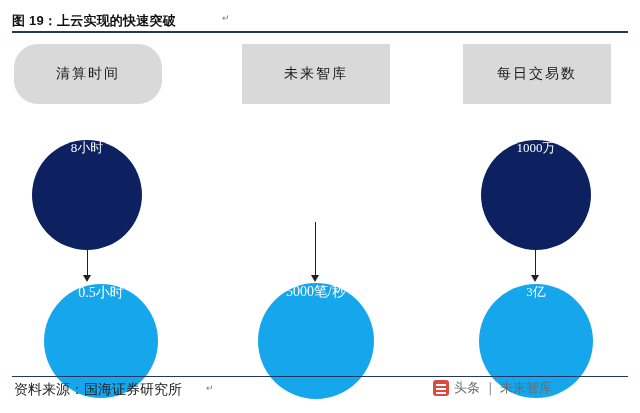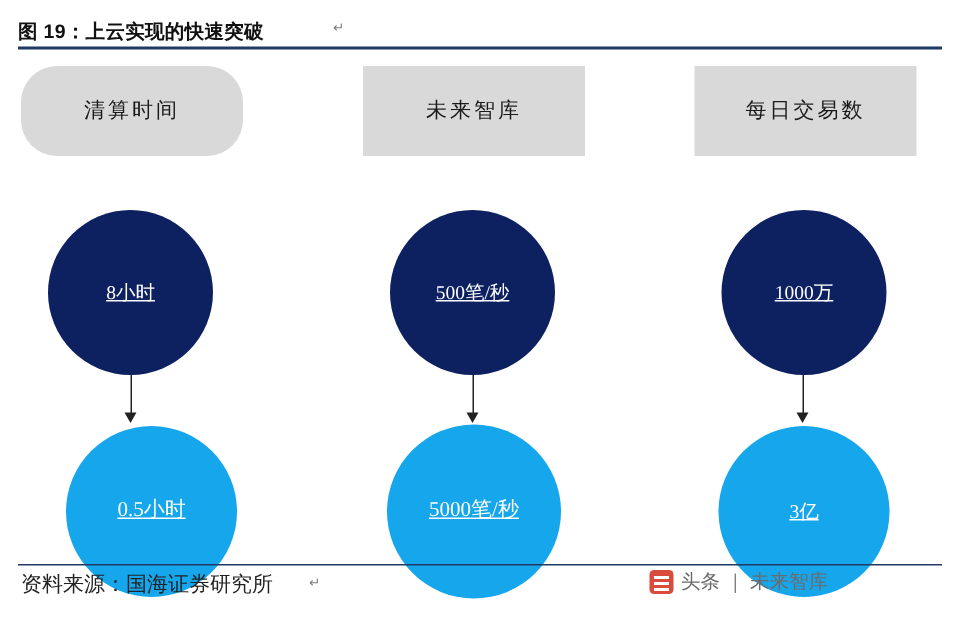--- a/index.html
+++ b/index.html
@@ -109,27 +109,25 @@
     border-left: 4px solid transparent;
     border-right: 4px solid transparent;
     border-top: 7px solid #222222;
   }
 
   
   .circle {
     position: absolute;
     border-radius: 50%;
     display: flex;
-    align-items: center;
     justify-content: center;
     text-align: center;
     color: #ffffff;
     font-family: "Liberation Serif", serif;
     line-height: 1.25;
-    text-decoration: underline;
   }
   .circle.dark  { background: #0d2060; }
   .circle.light { background: #16a6ec; }
 
   
   .watermark {
     position: absolute;
     right: 12px;
     bottom: 16px;
     display: flex;
@@ -179,23 +177,20 @@
   </div>
   <div class="circle light" style="left:44px; top:284px; width:114px; height:114px; font-size:14px;">
     <span>0.5小时</span>
   </div>
 
   <div class="head-box" style="left:242px; top:44px; width:148px; height:60px;">
     <span class="head-label">未来智库</span>
   </div>
   <div class="arrow-line" style="left:315px; top:222px; height:55px;"></div>
   <div class="arrow-head" style="left:311px; top:275px;"></div>
-  <div class="circle dark" style="left:260px; top:140px; width:110px; height:110px; font-size:13px;">
-    <span>500笔/秒</span>
-  </div>
   <div class="circle light" style="left:258px; top:283px; width:116px; height:116px; font-size:14px;">
     <span style="max-width:78px;">5000笔/秒</span>
   </div>
 
   <div class="head-box" style="left:463px; top:44px; width:148px; height:60px;">
     <span class="head-label">每日交易数</span>
   </div>
   <div class="arrow-line" style="left:535px; top:222px; height:55px;"></div>
   <div class="arrow-head" style="left:531px; top:275px;"></div>
   <div class="circle dark" style="left:481px; top:140px; width:110px; height:110px; font-size:13px;">

